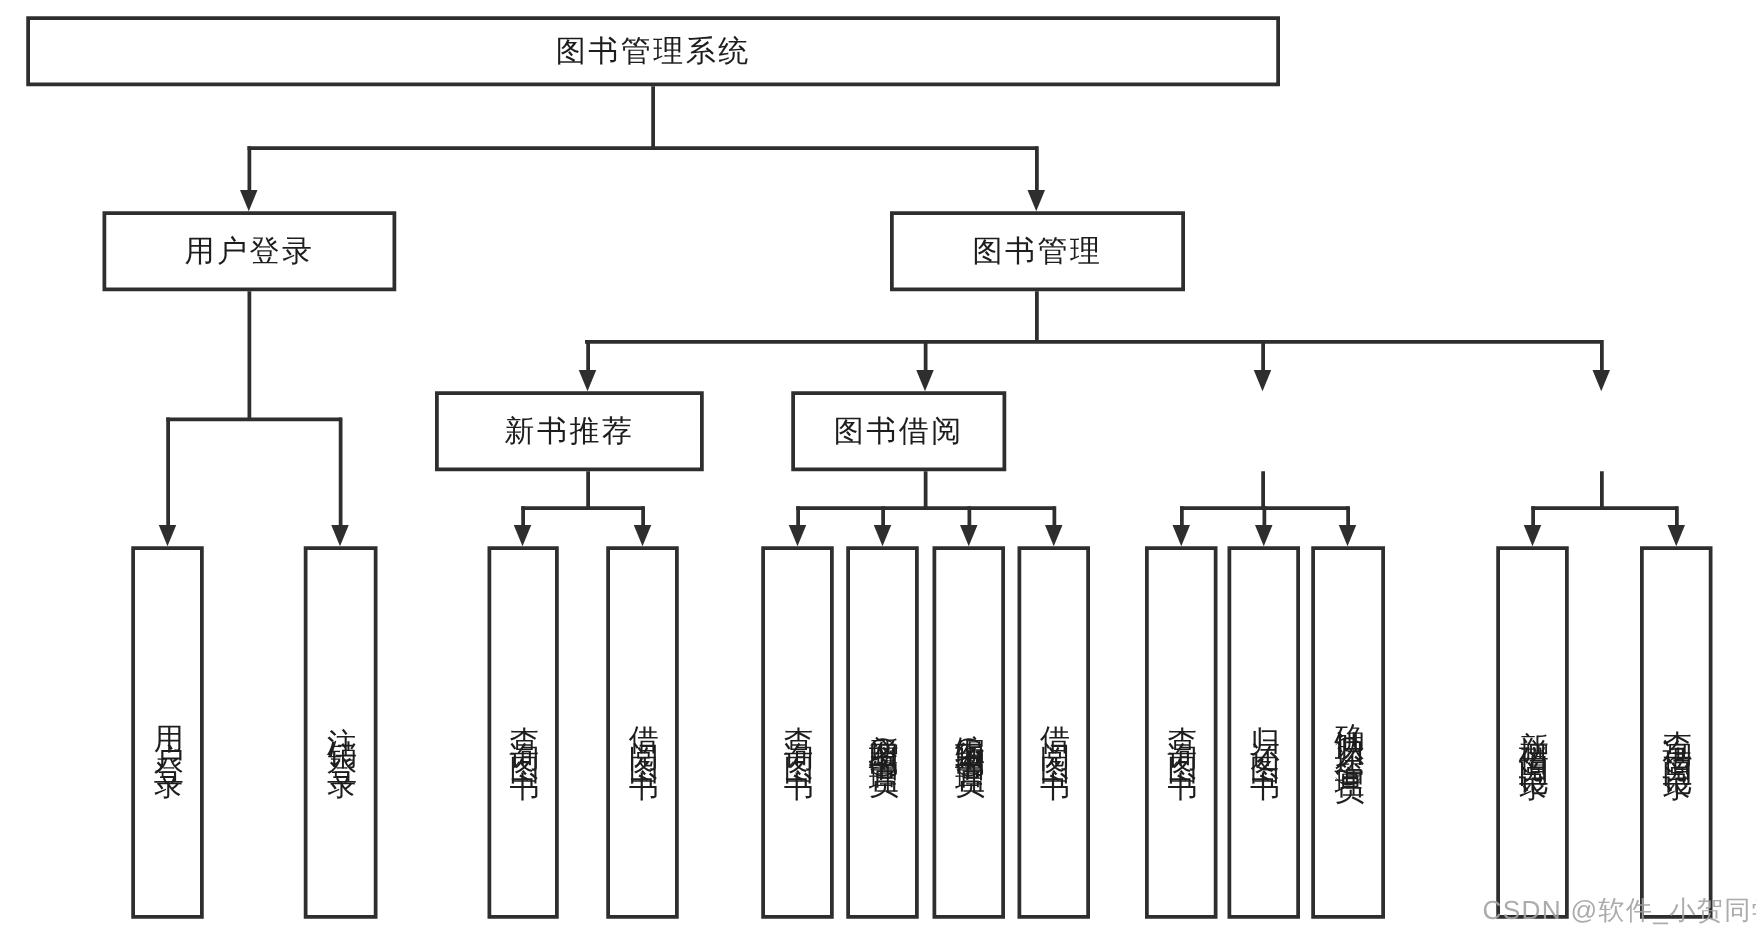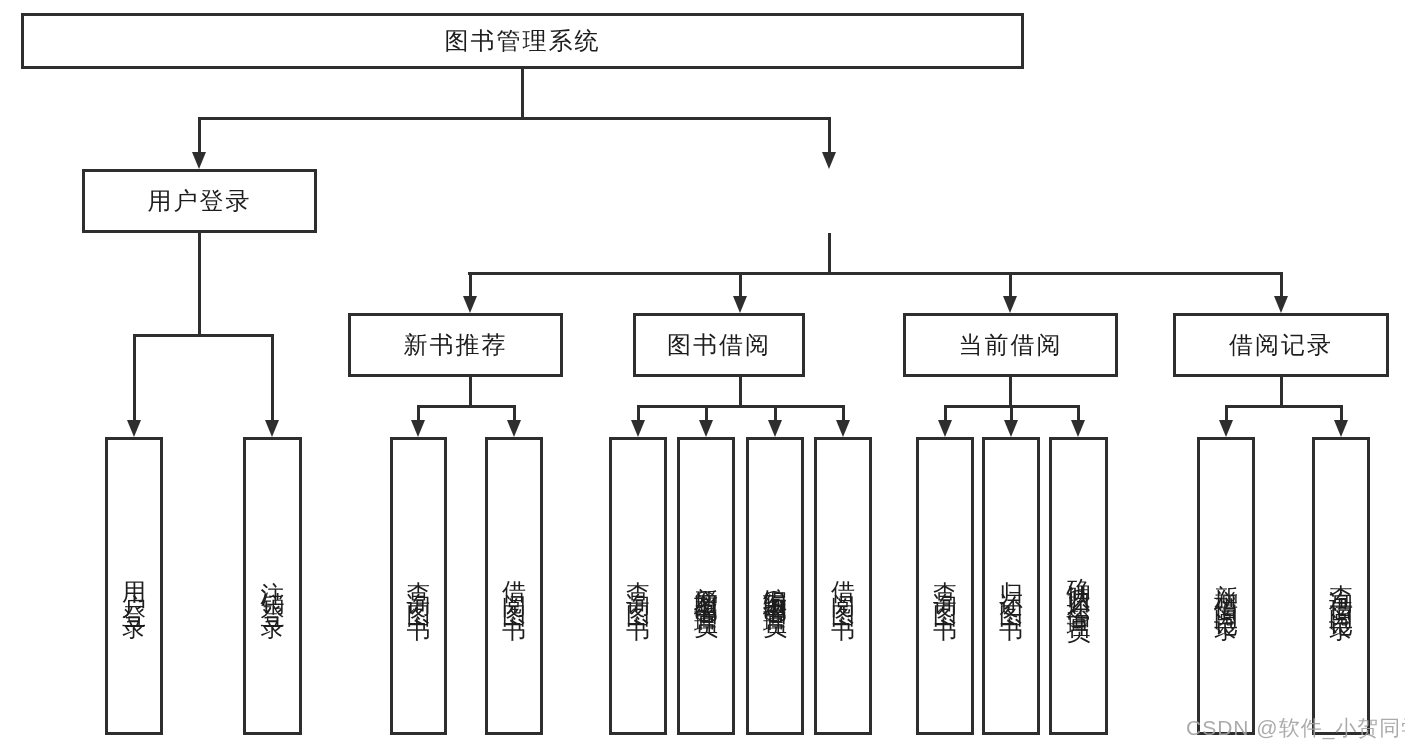--- a/index.html
+++ b/index.html
@@ -77,20 +77,21 @@
   <div class="node h" style="left:21px; top:13px; width:1003px; height:56px;">图书管理系统</div>
 
   <div class="vline" style="left:521px; top:69px; height:49px;"></div>
   <div class="hline" style="left:198px; top:117px; width:632px;"></div>
   <div class="vline" style="left:198px; top:117px; height:35px;"></div>
   <div class="arrow" style="left:192px; top:152px;"></div>
   <div class="vline" style="left:828px; top:117px; height:35px;"></div>
   <div class="arrow" style="left:822px; top:152px;"></div>
 
   <div class="node h" style="left:82px; top:169px; width:235px; height:64px;">用户登录</div>
+  <div class="node h" style="left:712px; top:169px; width:236px; height:64px;">图书管理</div>
 
   <div class="vline" style="left:198px; top:233px; height:102px;"></div>
   <div class="hline" style="left:133px; top:334px; width:140px;"></div>
   <div class="vline" style="left:133px; top:334px; height:86px;"></div>
   <div class="arrow" style="left:127px; top:420px;"></div>
   <div class="vline" style="left:271px; top:334px; height:86px;"></div>
   <div class="arrow" style="left:265px; top:420px;"></div>
 
   <div class="vline" style="left:828px; top:233px; height:41px;"></div>
   <div class="hline" style="left:468px; top:272px; width:814px;"></div>
@@ -98,22 +99,20 @@
   <div class="arrow" style="left:463px; top:296px;"></div>
   <div class="vline" style="left:739px; top:272px; height:24px;"></div>
   <div class="arrow" style="left:733px; top:296px;"></div>
   <div class="vline" style="left:1009px; top:272px; height:24px;"></div>
   <div class="arrow" style="left:1003px; top:296px;"></div>
   <div class="vline" style="left:1280px; top:272px; height:24px;"></div>
   <div class="arrow" style="left:1274px; top:296px;"></div>
 
   <div class="node h" style="left:348px; top:313px; width:215px; height:64px;">新书推荐</div>
   <div class="node h" style="left:633px; top:313px; width:172px; height:64px;">图书借阅</div>
-  <div class="node h" style="left:903px; top:313px; width:215px; height:64px;">当前借阅</div>
-  <div class="node h" style="left:1173px; top:313px; width:216px; height:64px;">借阅记录</div>
 
   <div class="vline" style="left:469px; top:377px; height:29px;"></div>
   <div class="hline" style="left:417px; top:405px; width:98px;"></div>
   <div class="vline" style="left:417px; top:405px; height:15px;"></div>
   <div class="arrow" style="left:411px; top:420px;"></div>
   <div class="vline" style="left:513px; top:405px; height:15px;"></div>
   <div class="arrow" style="left:507px; top:420px;"></div>
 
   <div class="vline" style="left:739px; top:377px; height:29px;"></div>
   <div class="hline" style="left:637px; top:405px; width:207px;"></div>

